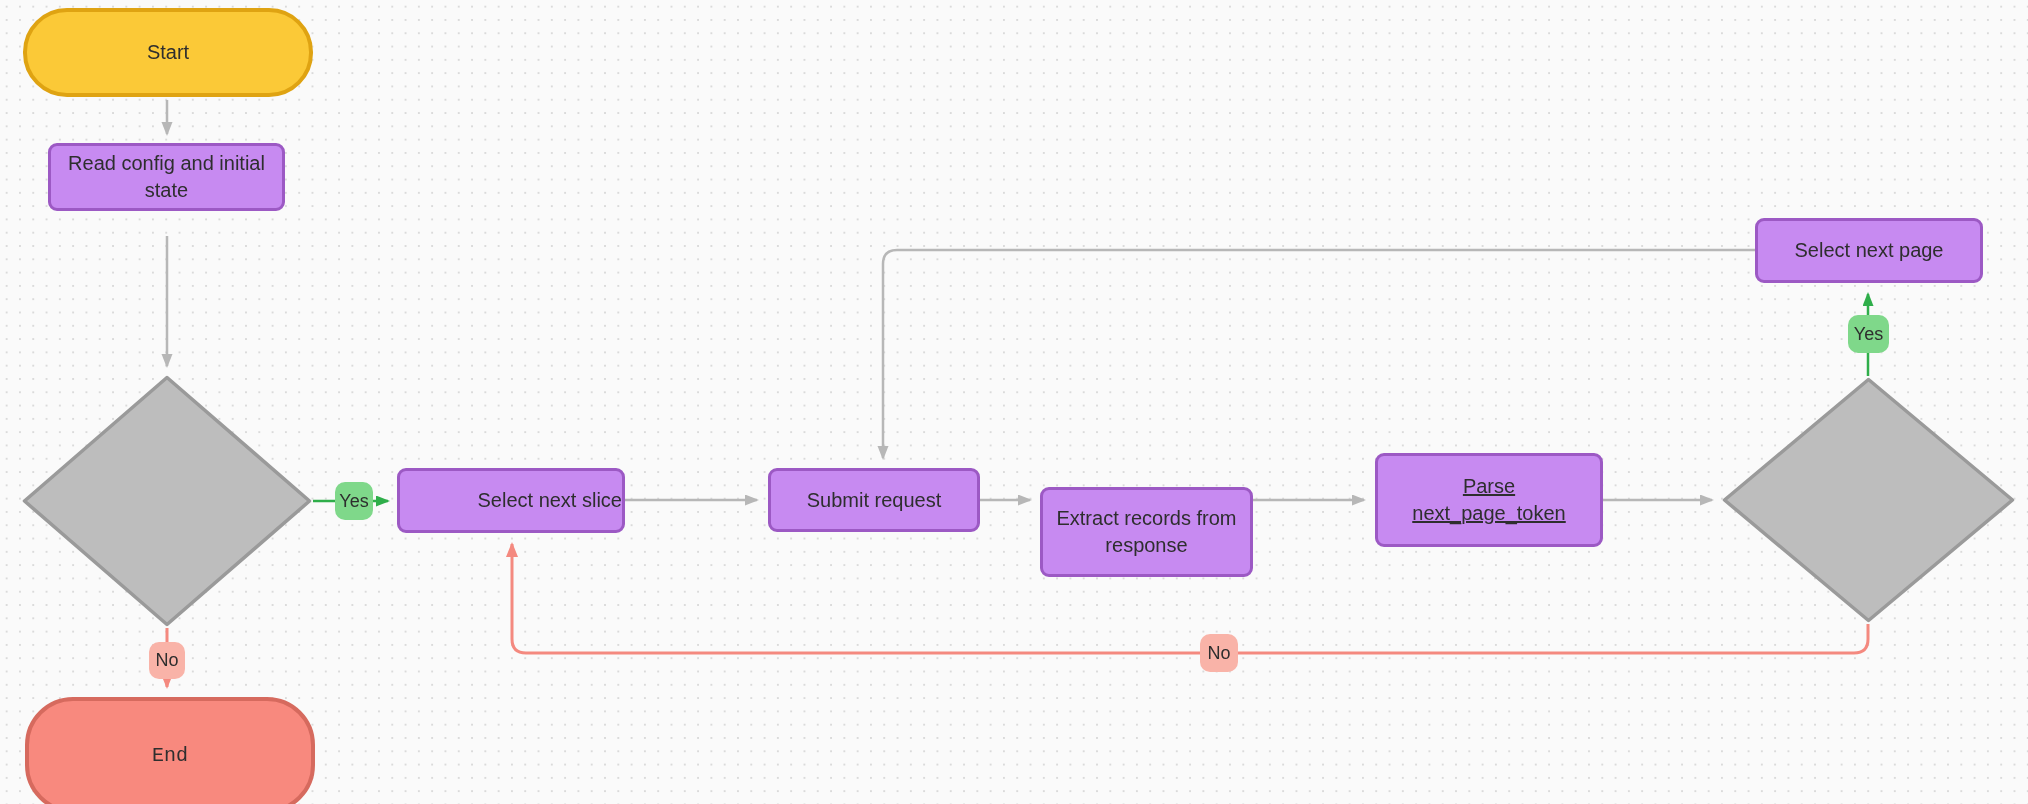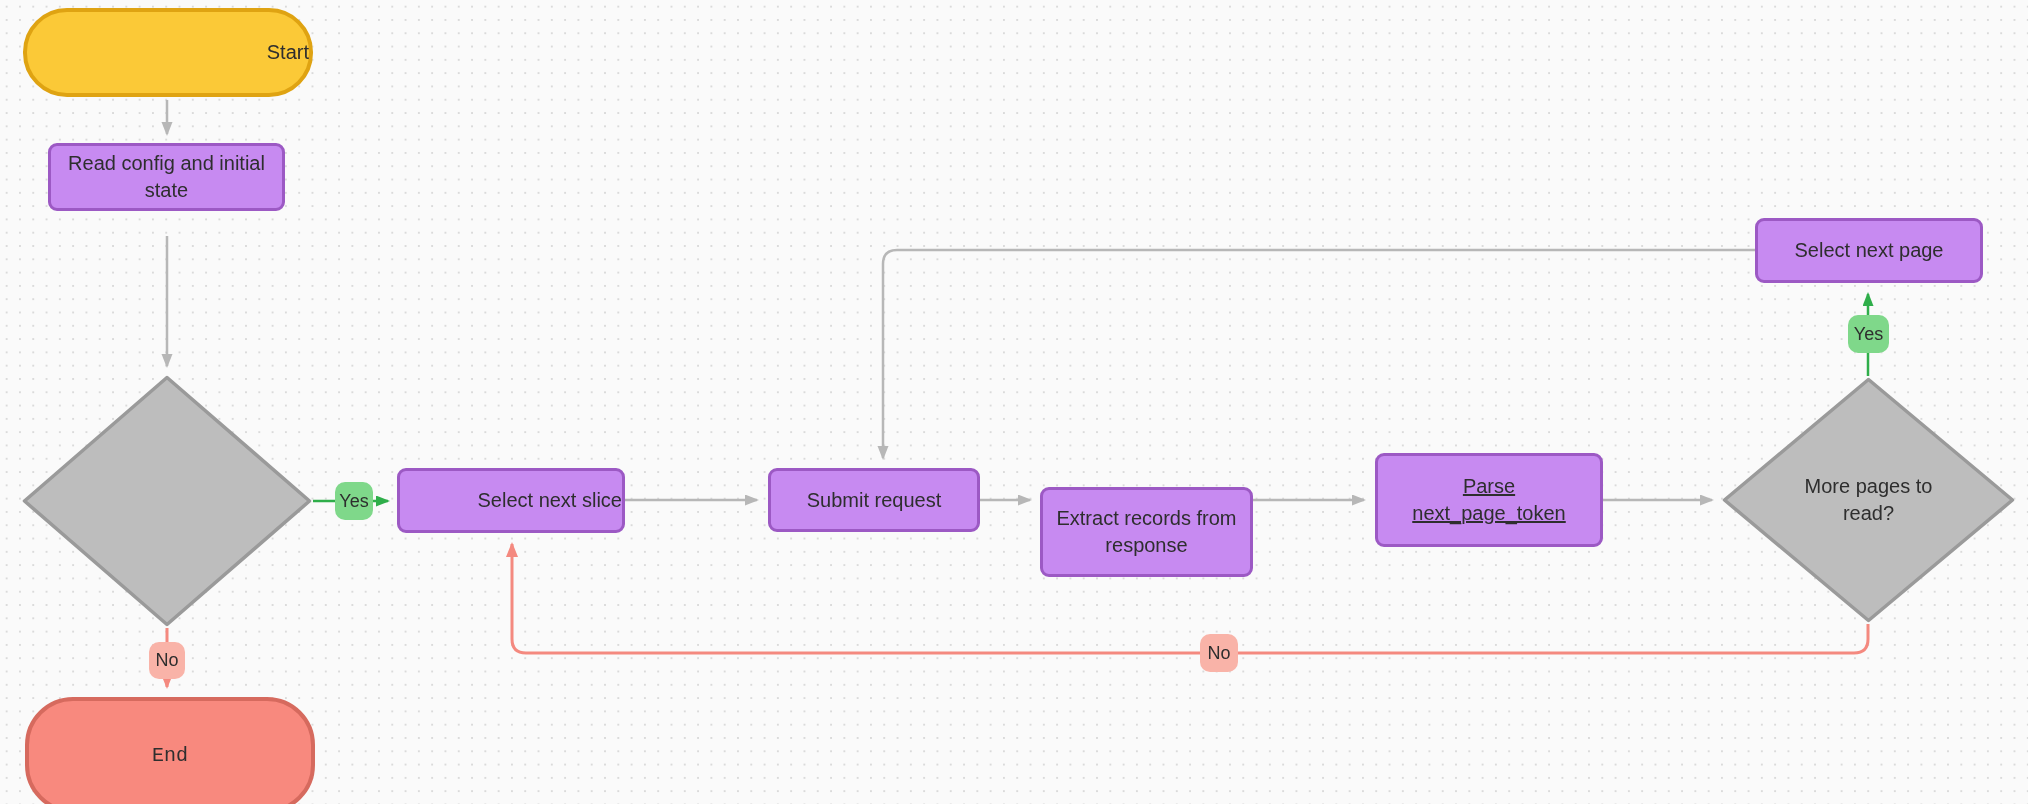--- a/index.html
+++ b/index.html
@@ -59,21 +59,21 @@
   <path d="M1603 500 L1712 500" stroke="#b7b7b7" stroke-width="2.5" fill="none" marker-end="url(#ah-gray)"></path>
   <path d="M1755 250 L897 250 Q883 250 883 264 L883 458" stroke="#b7b7b7" stroke-width="2.5" fill="none" marker-end="url(#ah-gray)"></path>
 
   <path d="M313 501 L388 501" stroke="#2fae4a" stroke-width="2.5" fill="none" marker-end="url(#ah-green)"></path>
   <path d="M1868 376 L1868 294" stroke="#2fae4a" stroke-width="2.5" fill="none" marker-end="url(#ah-green)"></path>
 
   <path d="M1868 624 L1868 639 Q1868 653 1854 653 L526 653 Q512 653 512 639 L512 544" stroke="#f4897f" stroke-width="3" fill="none" marker-end="url(#ah-red)"></path>
   <path d="M167 628 L167 687" stroke="#f4897f" stroke-width="3" fill="none" marker-end="url(#ah-red)"></path>
 </svg>
 
-<div class="node terminal-start" style="left:23px;top:8px;width:290px;height:89px;justify-content:flex-end;">
+<div class="node terminal-start" style="left:23px;top:8px;width:290px;height:89px;">
   <span>Start</span>
 </div>
 
 <div class="node process" style="left:48px;top:143px;width:237px;height:68px;">
   <span>Read config and initial
 state</span>
 </div>
 
 <div class="node diamond" style="left:22px;top:375px;width:290px;height:252px;">
   <svg viewBox="0 0 290 252" width="290" height="252">
@@ -96,22 +96,20 @@
 
 <div class="node process" style="left:1375px;top:453px;width:228px;height:94px;text-decoration:underline;">
   <span>Parse
 next_page_token</span>
 </div>
 
 <div class="node diamond" style="left:1722px;top:377px;width:293px;height:246px;">
   <svg viewBox="0 0 293 246" width="293" height="246">
     <polygon points="146.5,2.5 290.5,123 146.5,243.5 2.5,123" fill="#bdbdbd" stroke="#9a9a9a" stroke-width="3.5" stroke-linejoin="round"></polygon>
   </svg>
-  <span class="dlabel">More pages to
-read?</span>
 </div>
 
 <div class="node process" style="left:1755px;top:218px;width:228px;height:65px;">
   <span>Select next page</span>
 </div>
 
 <div class="node terminal-end" style="left:25px;top:697px;width:290px;height:116px;font-family:Liberation Mono, monospace;">
   <span>End</span>
 </div>
 

